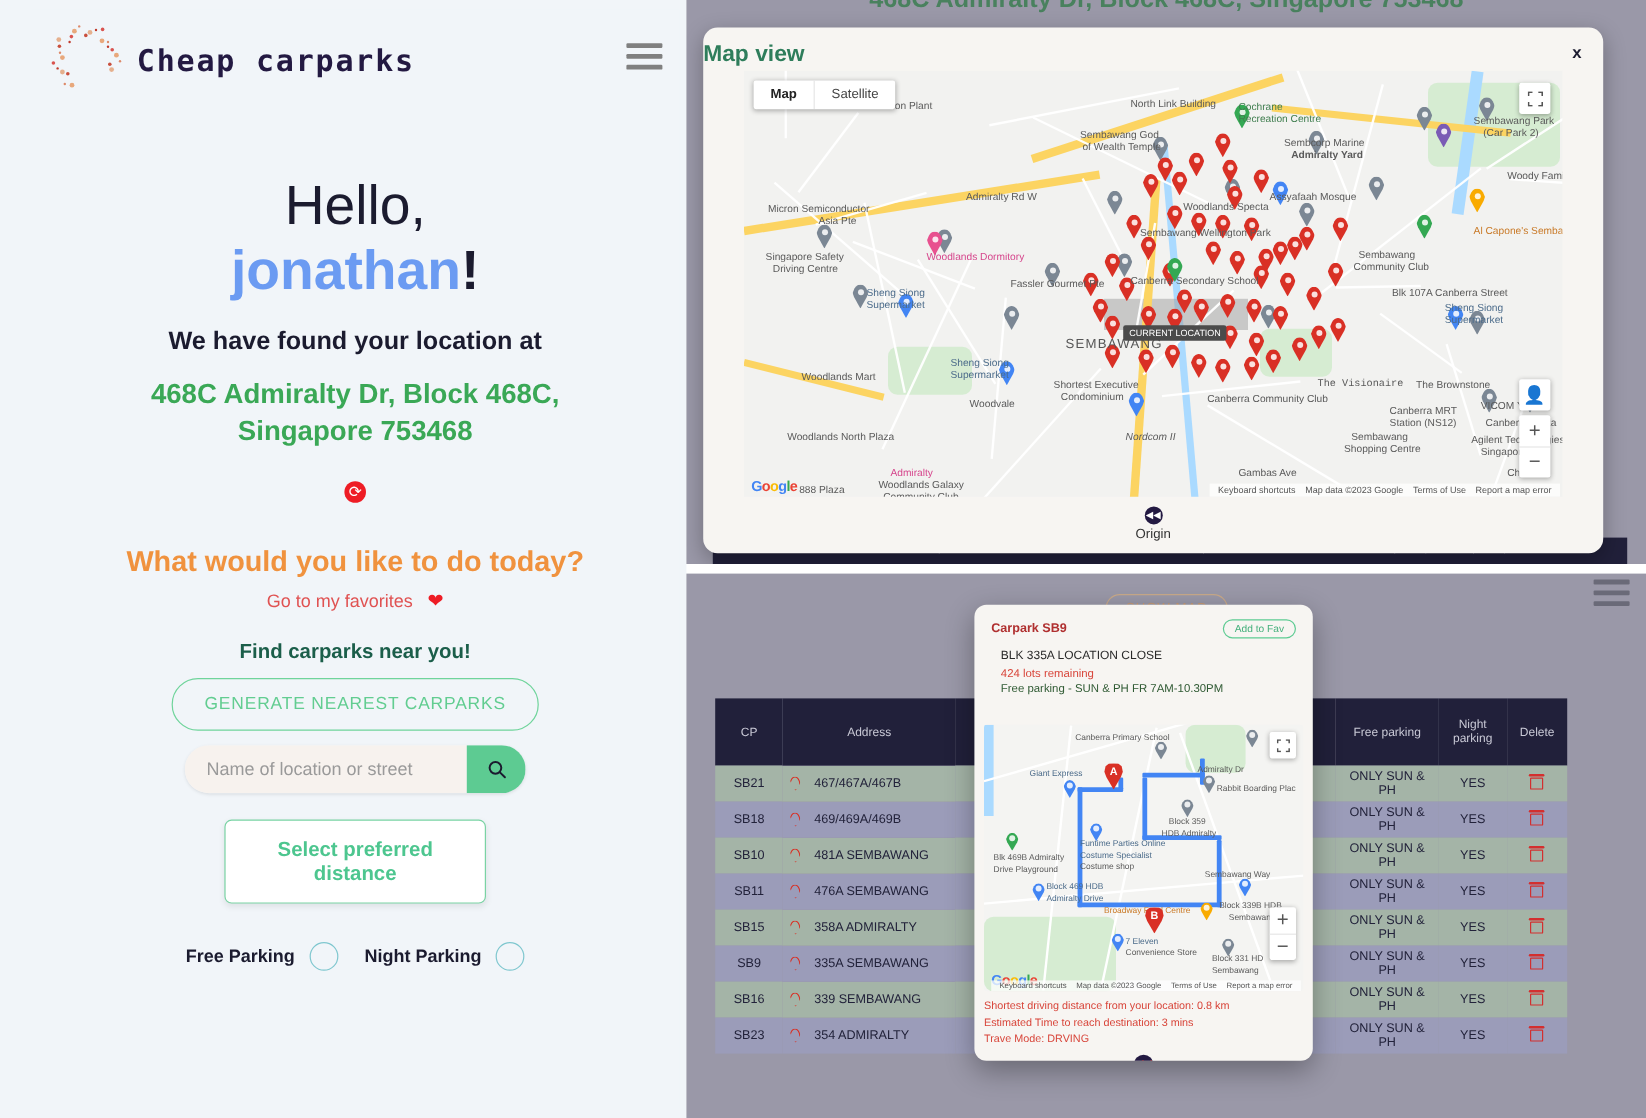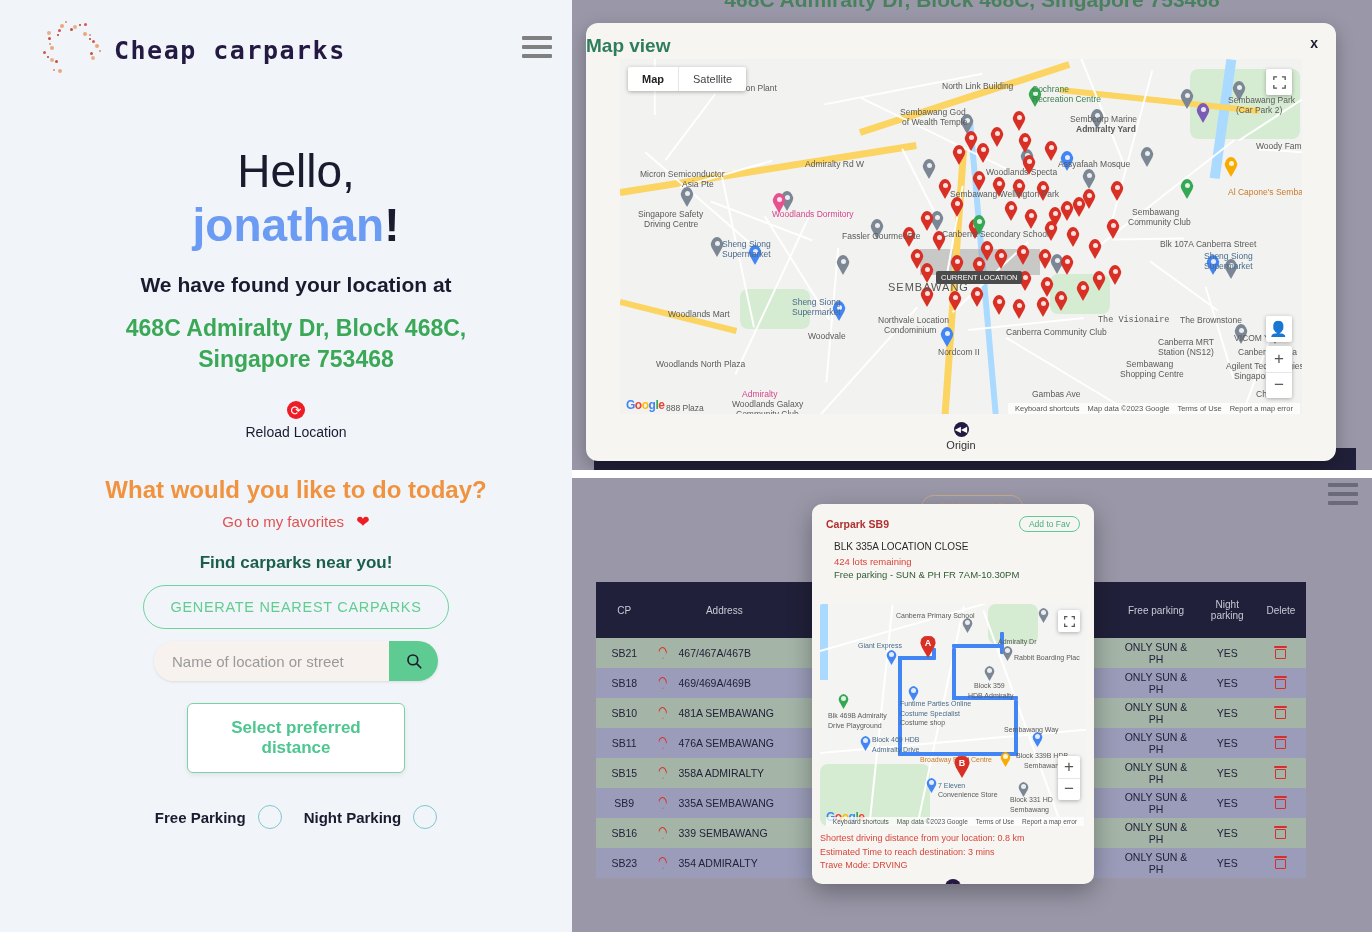--- a/index.html
+++ b/index.html
@@ -402,21 +402,20 @@
       <div class="hello">
         <span>Hello,</span><br>
         <span class="user">jonathan</span><span class="bang">!</span>
       </div>
 
       <div class="found">We have found your location at</div>
       <div class="address-green">468C Admiralty Dr, Block 468C, Singapore 753468</div>
 
       <div class="reload-wrap">
         <div class="reload-icon">⟳</div>
-        <div class="reload-label">Reload Location</div>
       </div>
 
       <div class="q-today">What would you like to do today?</div>
       <div class="fav-row">
         <span>Go to my favorites</span>
         <span class="heart">❤</span>
       </div>
 
       <div class="find-near">Find carparks near you!</div>
       <button class="btn-outline-green">GENERATE NEAREST CARPARKS</button>
@@ -551,31 +550,31 @@
           <div class="maplabel " style="left: 18px; top: 150px;">Singapore Safety</div>
           <div class="maplabel " style="left: 24px; top: 160px;">Driving Centre</div>
           <div class="maplabel " style="left: 222px; top: 172px;">Fassler Gourmet Pte</div>
           <div class="maplabel " style="left: 322px; top: 170px;">Canberra Secondary School</div>
           <div class="maplabel poi" style="left: 102px; top: 180px;">Sheng Siong</div>
           <div class="maplabel poi" style="left: 102px; top: 190px;">Supermarket</div>
           <div class="maplabel big" style="left: 268px; top: 222px;">SEMBAWANG</div>
           <div class="maplabel poi" style="left: 172px; top: 238px;">Sheng Siong</div>
           <div class="maplabel poi" style="left: 172px; top: 248px;">Supermarket</div>
           <div class="maplabel " style="left: 48px; top: 250px;">Woodlands Mart</div>
-          <div class="maplabel " style="left: 258px; top: 256px;">Northvale Location</div>
+          <div class="maplabel " style="left: 258px; top: 256px;">Shortest Executive</div>
           <div class="maplabel " style="left: 264px; top: 266px;">Condominium</div>
           <div class="maplabel " style="left: 188px; top: 272px;">Woodvale</div>
           <div class="maplabel " style="left: 478px; top: 256px; font-family: Liberation Mono, monospace;">The Visionaire</div>
           <div class="maplabel " style="left: 560px; top: 256px;">The Brownstone</div>
           <div class="maplabel " style="left: 538px; top: 278px;">Canberra MRT</div>
           <div class="maplabel " style="left: 538px; top: 288px;">Station (NS12)</div>
           <div class="maplabel " style="left: 614px; top: 274px;">VICOM Yishun</div>
           <div class="maplabel " style="left: 618px; top: 288px;">Canberra Plaza</div>
           <div class="maplabel " style="left: 386px; top: 268px;">Canberra Community Club</div>
-          <div class="maplabel " style="left: 318px; top: 288px;">Nordcom II</div>
+          <div class="maplabel " style="left: 318px; top: 300px; font-style: italic;">Nordcom II</div>
           <div class="maplabel " style="left: 36px; top: 300px;">Woodlands North Plaza</div>
           <div class="maplabel " style="left: 506px; top: 300px;">Sembawang</div>
           <div class="maplabel " style="left: 500px; top: 310px;">Shopping Centre</div>
           <div class="maplabel " style="left: 606px; top: 302px;">Agilent Technologies</div>
           <div class="maplabel " style="left: 614px; top: 312px;">Singapore (</div>
           <div class="maplabel pink" style="left: 122px; top: 330px;">Admiralty</div>
           <div class="maplabel " style="left: 112px; top: 340px;">Woodlands Galaxy</div>
           <div class="maplabel " style="left: 116px; top: 350px;">Community Club</div>
           <div class="maplabel " style="left: 412px; top: 330px;">Gambas Ave</div>
           <div class="maplabel " style="left: 636px; top: 330px;">Chu</div>

